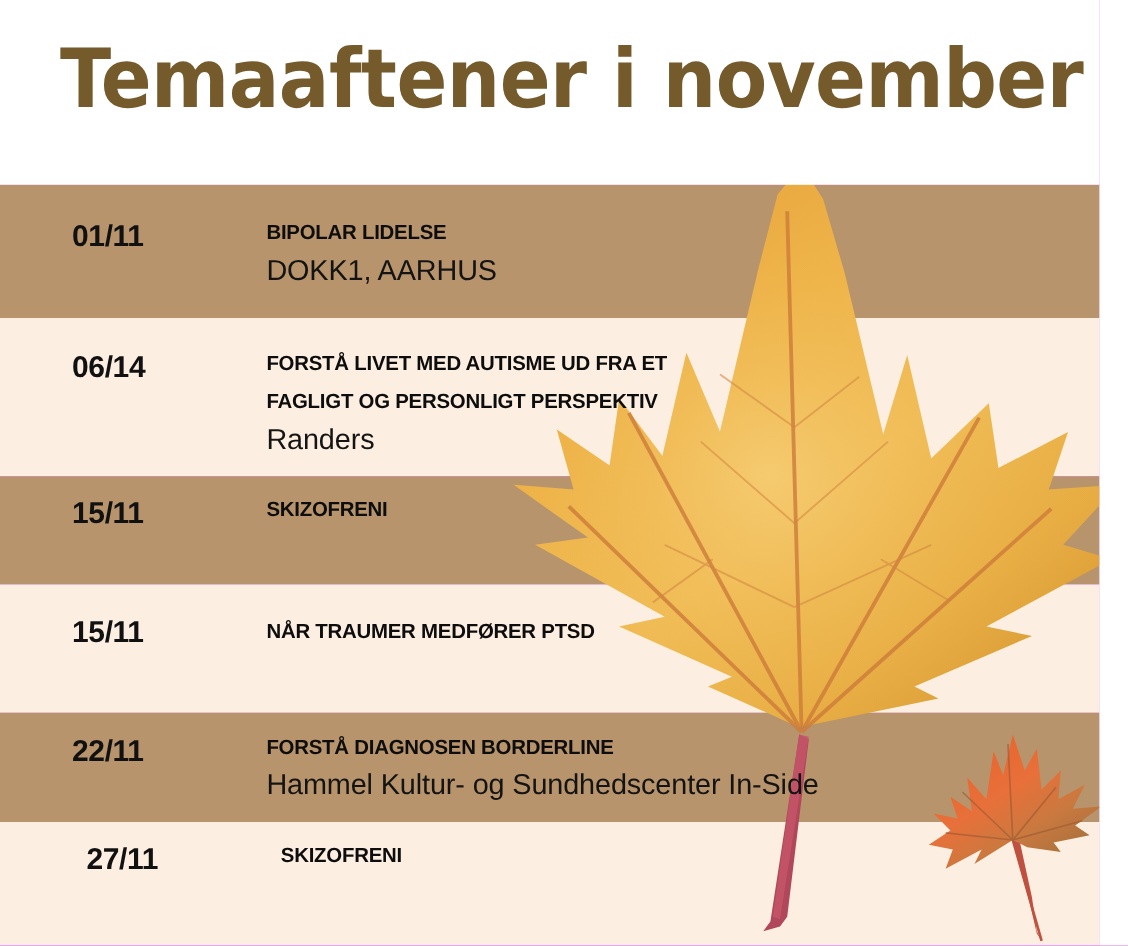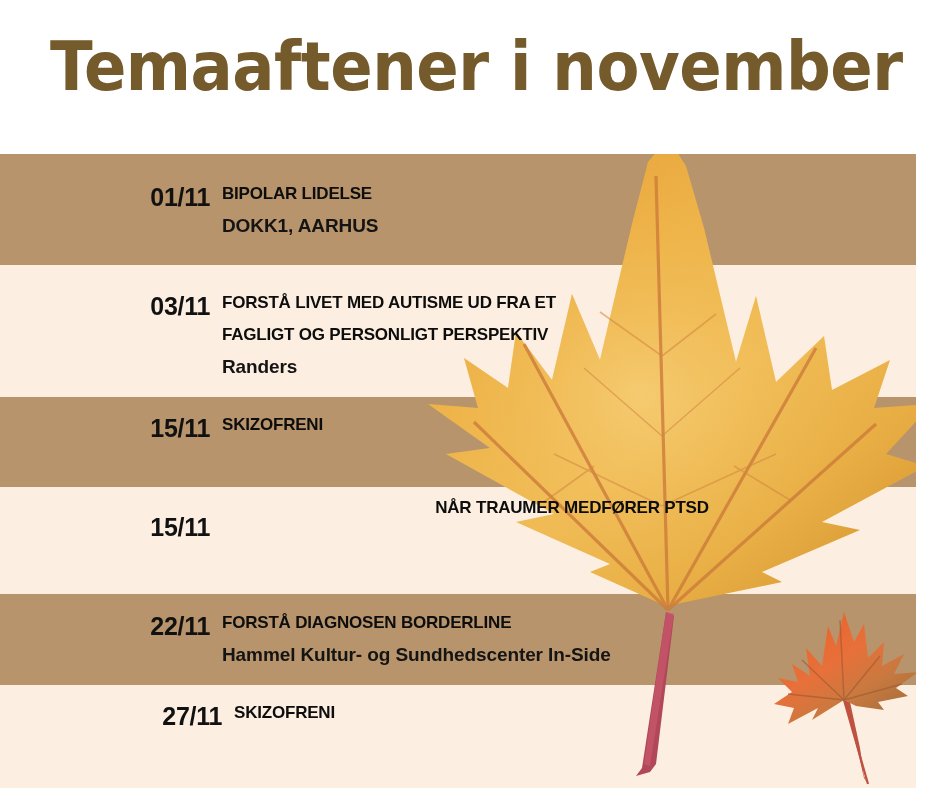--- a/index.html
+++ b/index.html
@@ -102,21 +102,21 @@
   .row {
     position: absolute;
     left: 0;
     width: 940px;
     display: block;
   }
   .row-date {
     position: absolute;
     left: 60px;
     width: 150px;
-    text-align: right;
+    text-align: left;
     font-size: 25px;
     line-height: 30px;
     font-weight: 700;
     color: #111111;
     font-family: "Liberation Sans", sans-serif;
     letter-spacing: -0.3px;
   }
   .row-body {
     position: absolute;
     left: 222px;
@@ -125,23 +125,23 @@
   .row-title {
     font-size: 17px;
     line-height: 32px;
     font-weight: 700;
     color: #0d0d0d;
     font-family: "Liberation Sans", sans-serif;
     letter-spacing: -0.2px;
     white-space: pre-line;
   }
   .row-venue {
-    font-size: 19px;
+    font-size: 24px;
     line-height: 28px;
-    font-weight: 700;
+    font-weight: 400;
     color: #141414;
     font-family: "Liberation Sans", sans-serif;
     letter-spacing: -0.1px;
     margin-top: 2px;
   }
 
   
   #row-0 { top: 154px; height: 111px; }
   #row-0 .row-date { top: 28px; }
   #row-0 .row-body { top: 24px; }
@@ -149,21 +149,21 @@
   #row-1 { top: 265px; height: 132px; }
   #row-1 .row-date { top: 26px; }
   #row-1 .row-body { top: 22px; }
 
   #row-2 { top: 397px; height: 90px; }
   #row-2 .row-date { top: 16px; }
   #row-2 .row-body { top: 12px; }
 
   #row-3 { top: 487px; height: 107px; }
   #row-3 .row-date { top: 25px; }
-  #row-3 .row-body { top: 5px; text-align: center; }
+  #row-3 .row-body { top: 24px; }
 
   #row-4 { top: 594px; height: 91px; }
   #row-4 .row-date { top: 17px; }
   #row-4 .row-body { top: 13px; }
 
   #row-5 { top: 685px; height: 103px; margin-left: 12px; }
   #row-5 .row-date { top: 16px; }
   #row-5 .row-body { top: 12px; }
 </style>
 </head>
@@ -271,21 +271,21 @@
 
     <div class="row" id="row-0">
       <div class="row-date">01/11</div>
       <div class="row-body">
         <div class="row-title">BIPOLAR LIDELSE</div>
         <div class="row-venue">DOKK1, AARHUS</div>
       </div>
     </div>
 
     <div class="row" id="row-1">
-      <div class="row-date">03/11</div>
+      <div class="row-date">06/14</div>
       <div class="row-body">
         <div class="row-title">FORSTÅ LIVET MED AUTISME UD FRA ET
 FAGLIGT OG PERSONLIGT PERSPEKTIV</div>
         <div class="row-venue">Randers</div>
       </div>
     </div>
 
     <div class="row" id="row-2">
       <div class="row-date">15/11</div>
       <div class="row-body">

